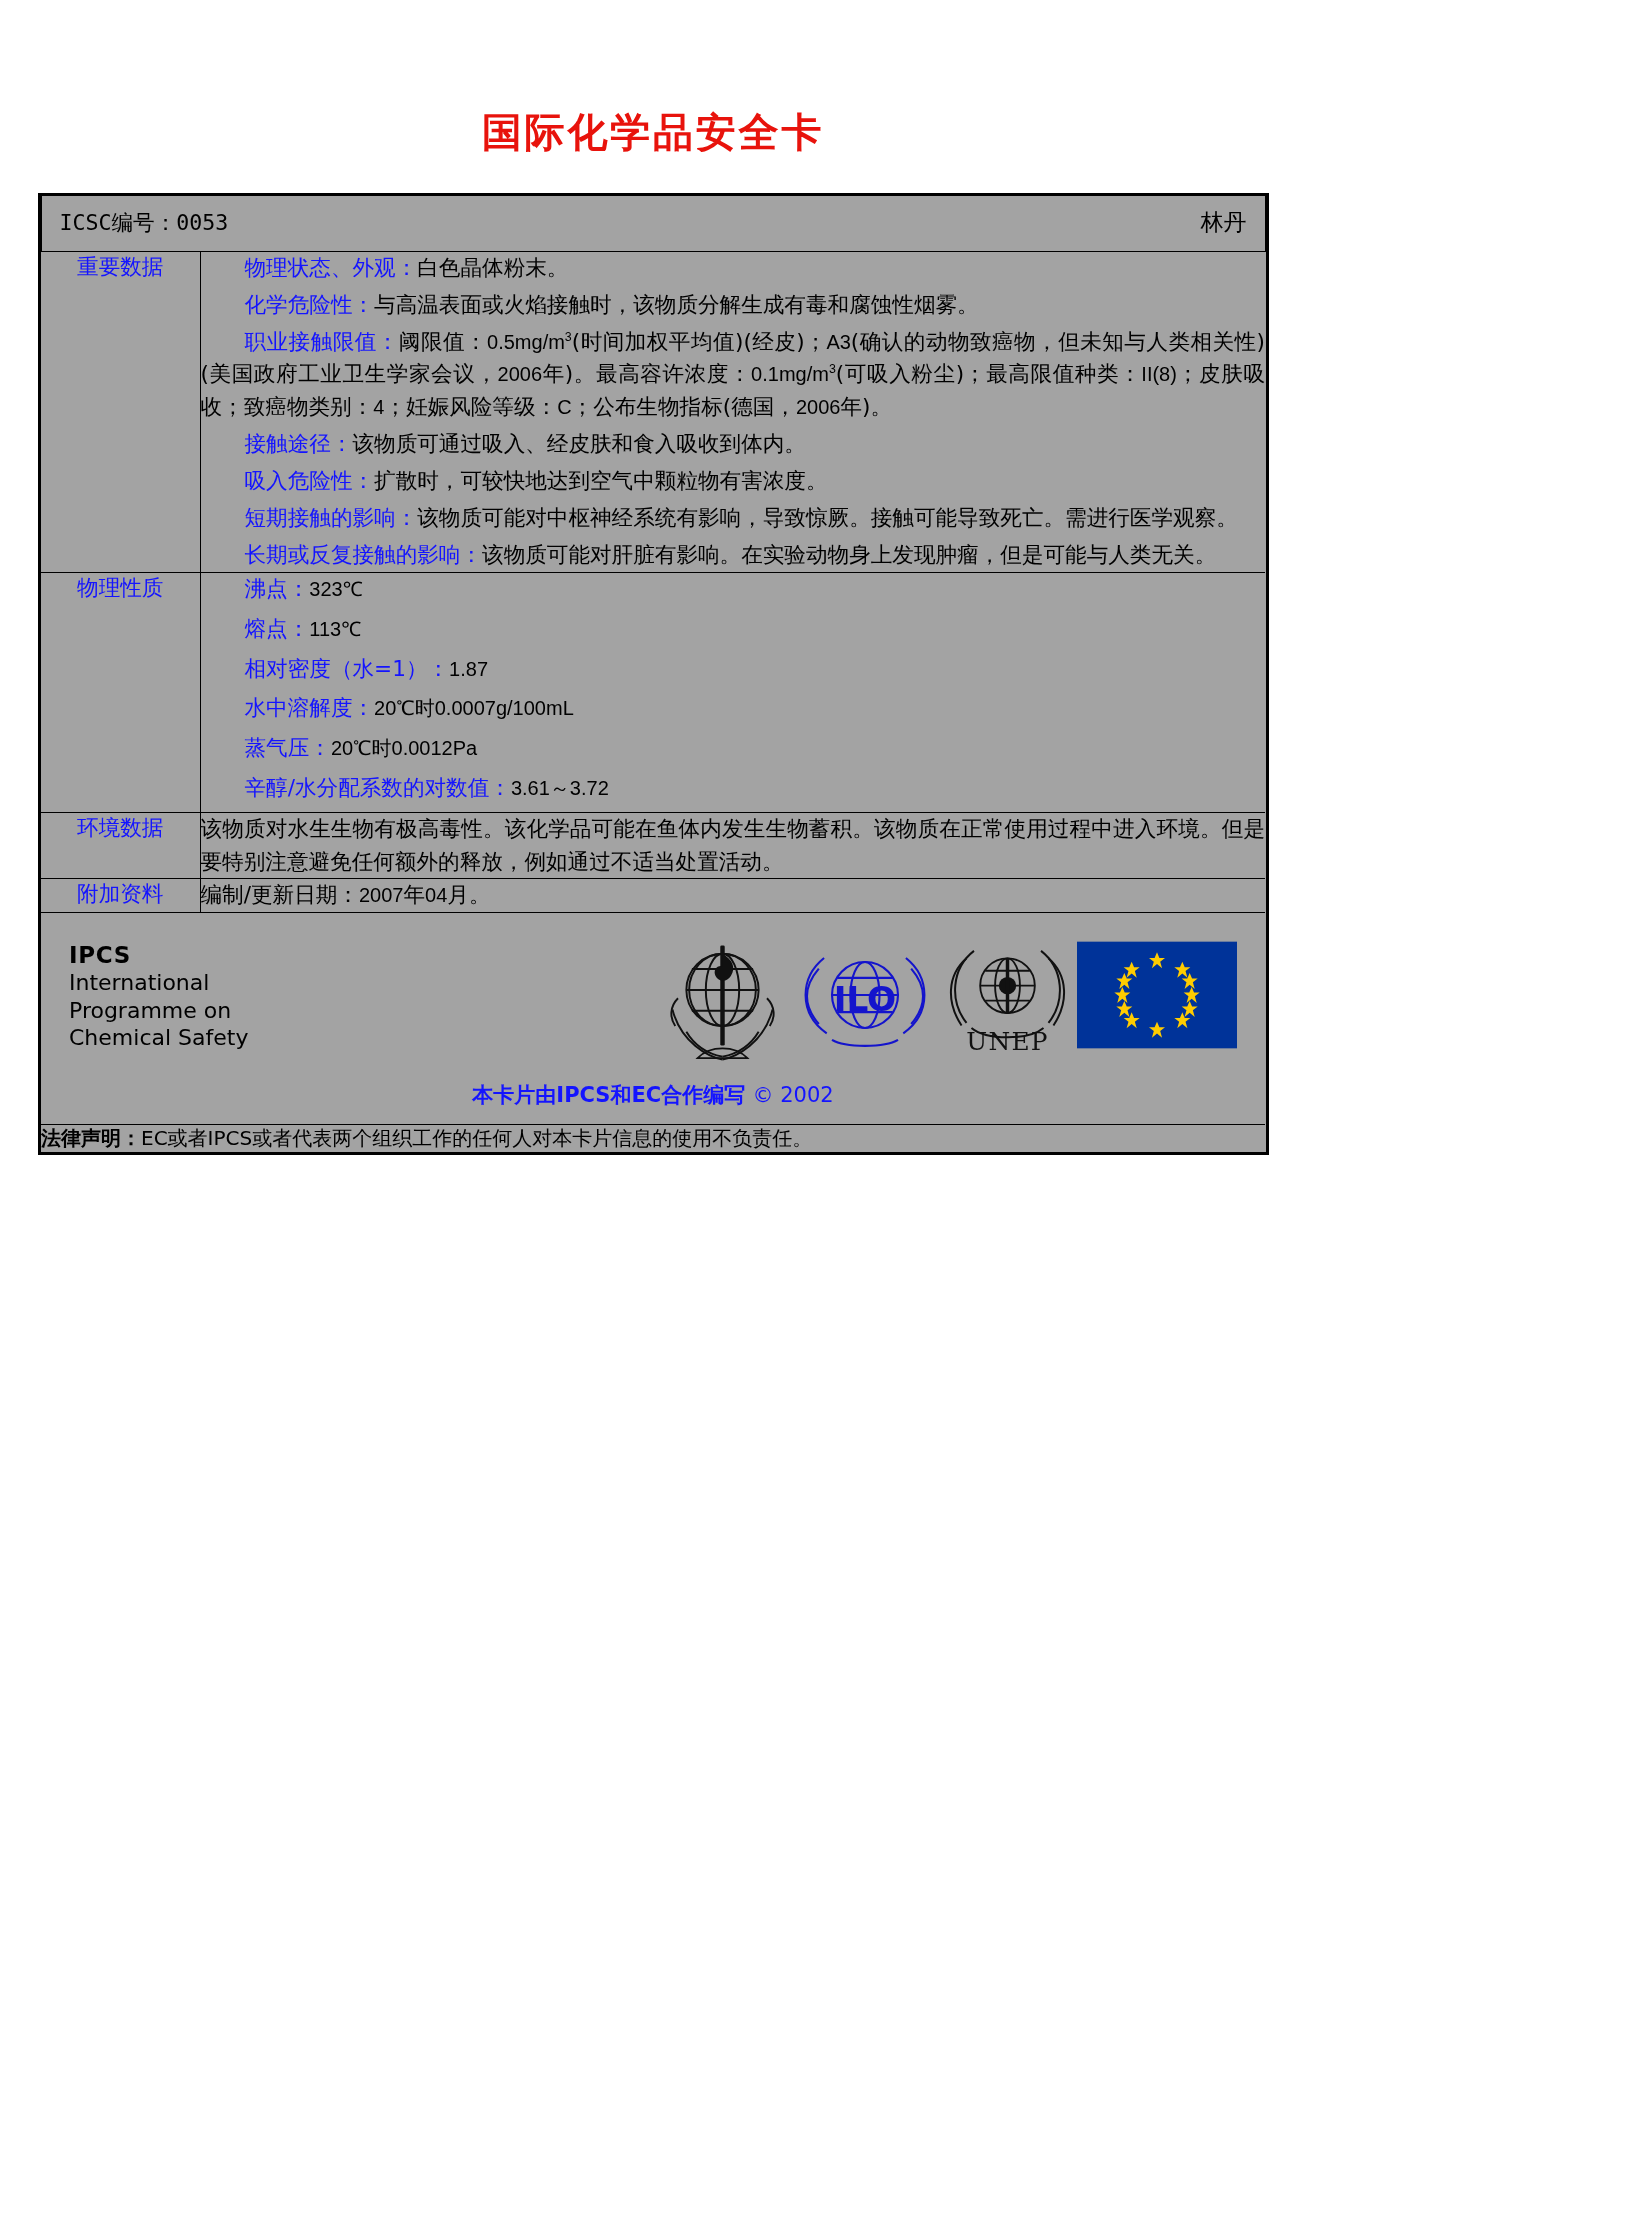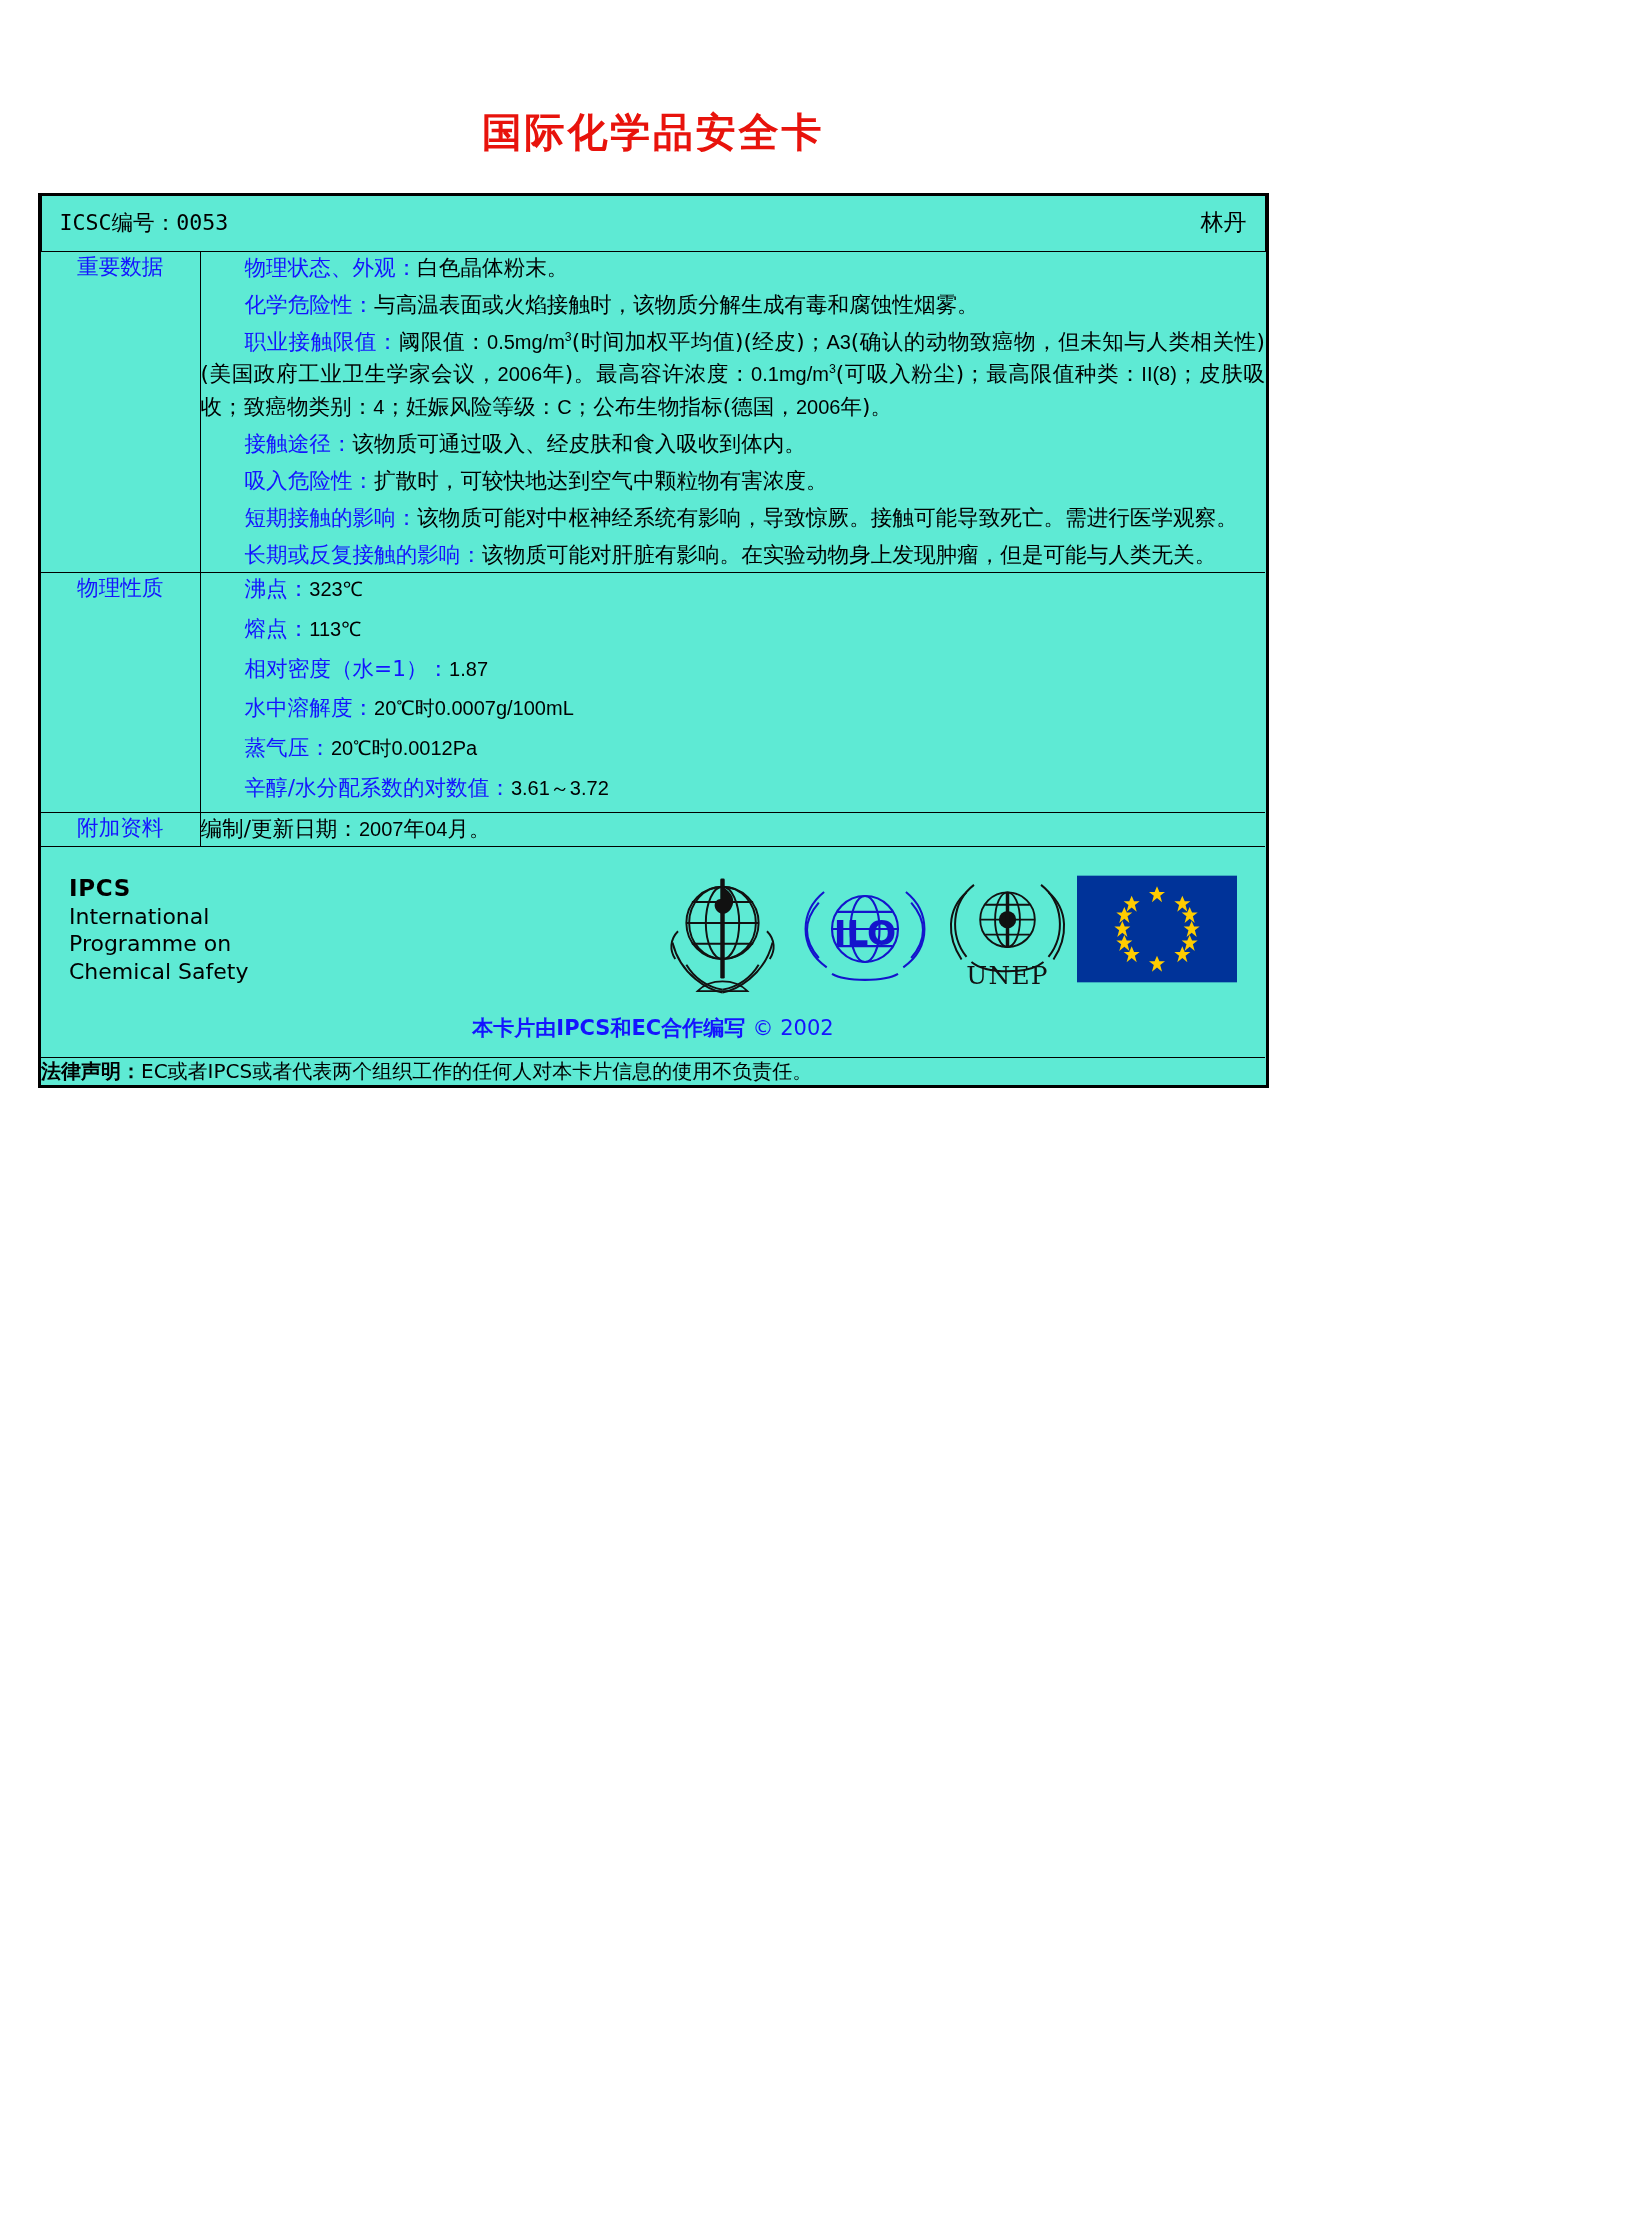--- a/index.html
+++ b/index.html
@@ -23,21 +23,21 @@
     font-size: 40px;
     letter-spacing: 2.8px;
     margin: 105px 0 33px 0;
     font-family: "DejaVu Sans", sans-serif;
   }
   .card {
     width: 1231px;
     margin: 0 auto;
     border: 3.5px solid #000;
     box-sizing: border-box;
-    background: #5eead4;
+    background: #a3a3a3;
   }
   table.main {
     border-collapse: collapse;
     width: 100%;
     table-layout: fixed;
   }
   table.main td {
     border: 1.4px solid #000;
     vertical-align: top;
     padding: 0;
@@ -225,20 +225,26 @@
           </p>
           <p class="para">
             <span class="k">蒸气压：</span><span class="mono">20℃时0.0012Pa</span>
           </p>
           <p class="para">
             <span class="k">辛醇/水分配系数的对数值：</span><span class="mono">3.61～3.72</span>
           </p>
         </td>
       </tr>
 
+      <tr>
+        <td class="label-cell">环境数据</td>
+        <td class="body-cell">
+          <p class="para">该物质对水生生物有极高毒性。该化学品可能在鱼体内发生生物蓄积。该物质在正常使用过程中进入环境。但是要特别注意避免任何额外的释放，例如通过不适当处置活动。</p>
+        </td>
+      </tr>
 
 
       <tr>
         <td class="label-cell">附加资料</td>
         <td class="body-cell">
           <p class="para">编制/更新日期：<span class="mono">2007</span>年<span class="mono">04</span>月。</p>
         </td>
       </tr>
 
       <tr class="logo-row">

